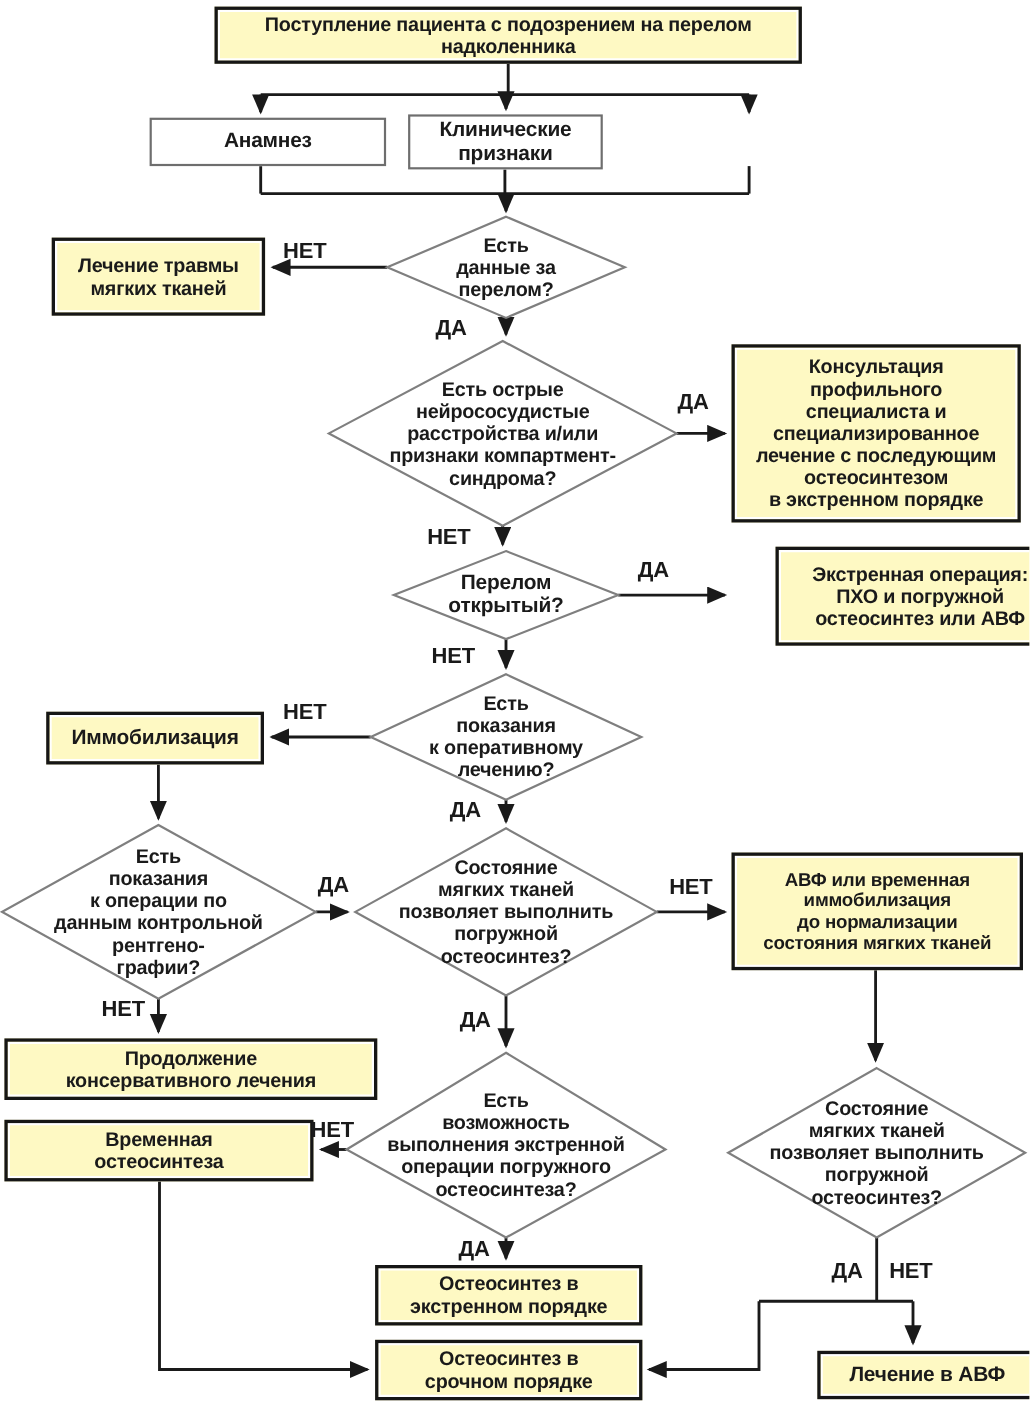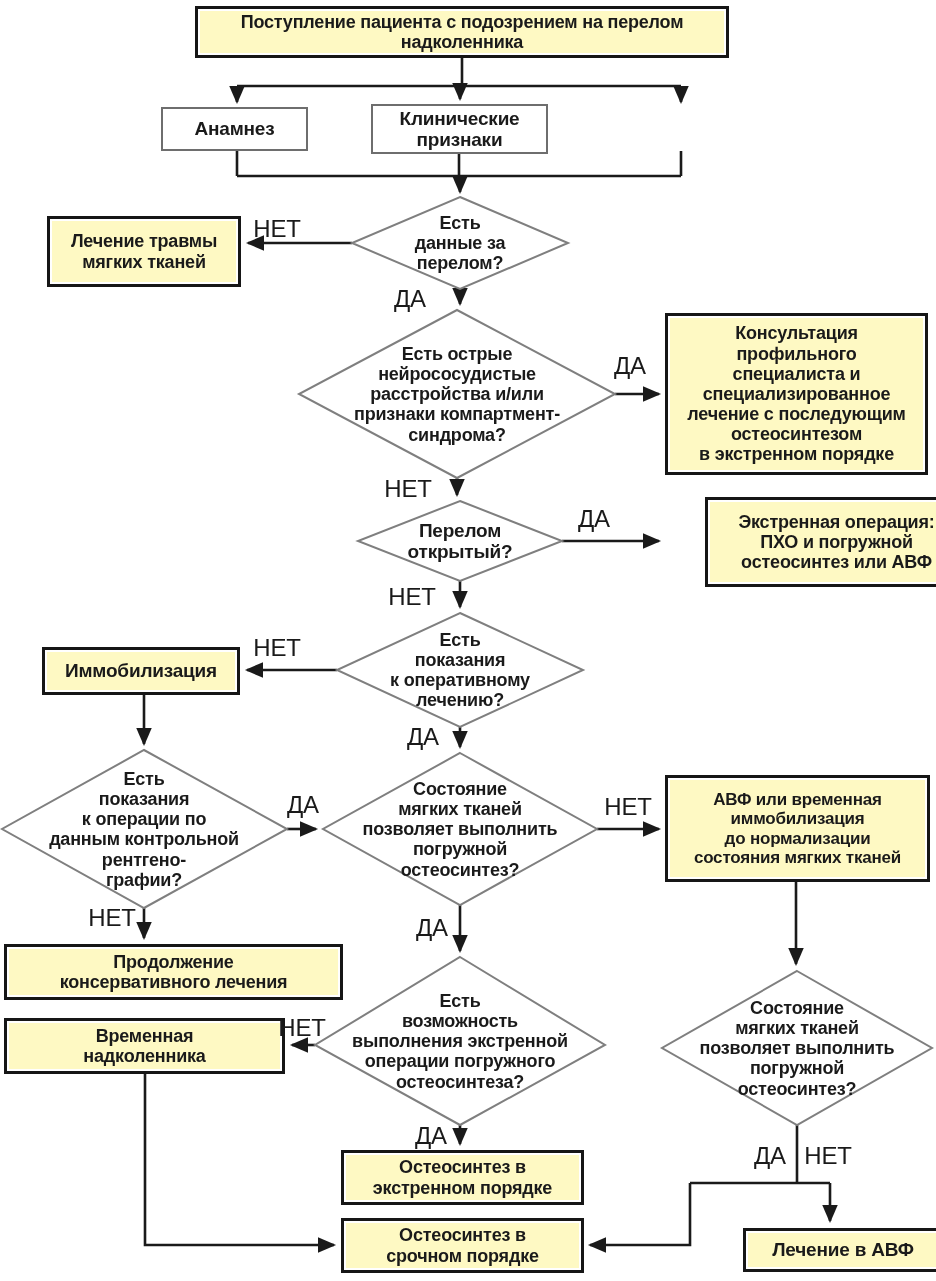--- a/index.html
+++ b/index.html
@@ -16,21 +16,21 @@
   }
   .stA{border:3px solid #161616;background:#fef9c3;box-shadow:inset 0 0 0 2px #ffffff;}
   .stB{border:2px solid #6e6e6e;background:#ffffff;}
   .dtext{
     position:absolute;z-index:2;transform:translate(-50%,-50%);
     text-align:center;font-weight:bold;line-height:1.12;
     white-space:pre-line;letter-spacing:-0.2px;
   }
   .lbl{
     position:absolute;z-index:2;transform:translate(-50%,-50%);
-    font-weight:normal;font-size:24px;letter-spacing:-0.2px;
+    font-weight:bold;font-size:20px;letter-spacing:-0.2px;
   }
   .f17{font-size:17px;} .f18{font-size:18px;} .f19{font-size:19px;}
 </style>
 </head>
 <body>
 
 <div class="canvas">
 
   <svg class="wires" width="936" height="1281" viewBox="0 0 936 1281">
     <defs>
@@ -84,21 +84,21 @@
       <polygon points="144,750 287,829 144,908 2,829"></polygon>
       <polygon points="460,753 597,829 460,905 323,829"></polygon>
       <polygon points="460,957 605,1045 460,1125 315,1045"></polygon>
       <polygon points="797,971 932,1048 797,1125 662,1048"></polygon>
     </g>
   </svg>
 
   <div class="box stA f18" style="left:195px;top:6px;width:534px;height:52px;">Поступление пациента с подозрением на перелом
 надколенника</div>
 
-  <div class="box stB f19" style="left:161px;top:107px;width:147px;height:44px;">Анамнез</div>
+  <div class="box stB f19" style="left:136px;top:107px;width:215px;height:44px;">Анамнез</div>
 
   <div class="box stB f19" style="left:371px;top:104px;width:177px;height:50px;">Клинические
 признаки</div>
 
 
   <div class="box stA f18" style="left:47px;top:216px;width:194px;height:71px;">Лечение травмы
 мягких тканей</div>
 
   <div class="box stA f18" style="left:665px;top:313px;width:263px;height:162px;">Консультация
 профильного
@@ -116,21 +116,21 @@
 
   <div class="box stA f17" style="left:665px;top:775px;width:265px;height:107px;">АВФ или временная
 иммобилизация
 до нормализации
 состояния мягких тканей</div>
 
   <div class="box stA f18" style="left:4px;top:944px;width:339px;height:56px;">Продолжение
 консервативного лечения</div>
 
   <div class="box stA f18" style="left:4px;top:1018px;width:281px;height:56px;">Временная
-надколенника</div>
+остеосинтеза</div>
 
   <div class="box stA f18" style="left:341px;top:1150px;width:243px;height:55px;">Остеосинтез в
 экстренном порядке</div>
 
   <div class="box stA f18" style="left:341px;top:1218px;width:243px;height:55px;">Остеосинтез в
 срочном порядке</div>
 
   <div class="box stA f19" style="left:743px;top:1228px;width:200px;height:44px;">Лечение в АВФ</div>
 
   <div class="dtext f18" style="left:460px;top:243px;width:130px;">Есть

